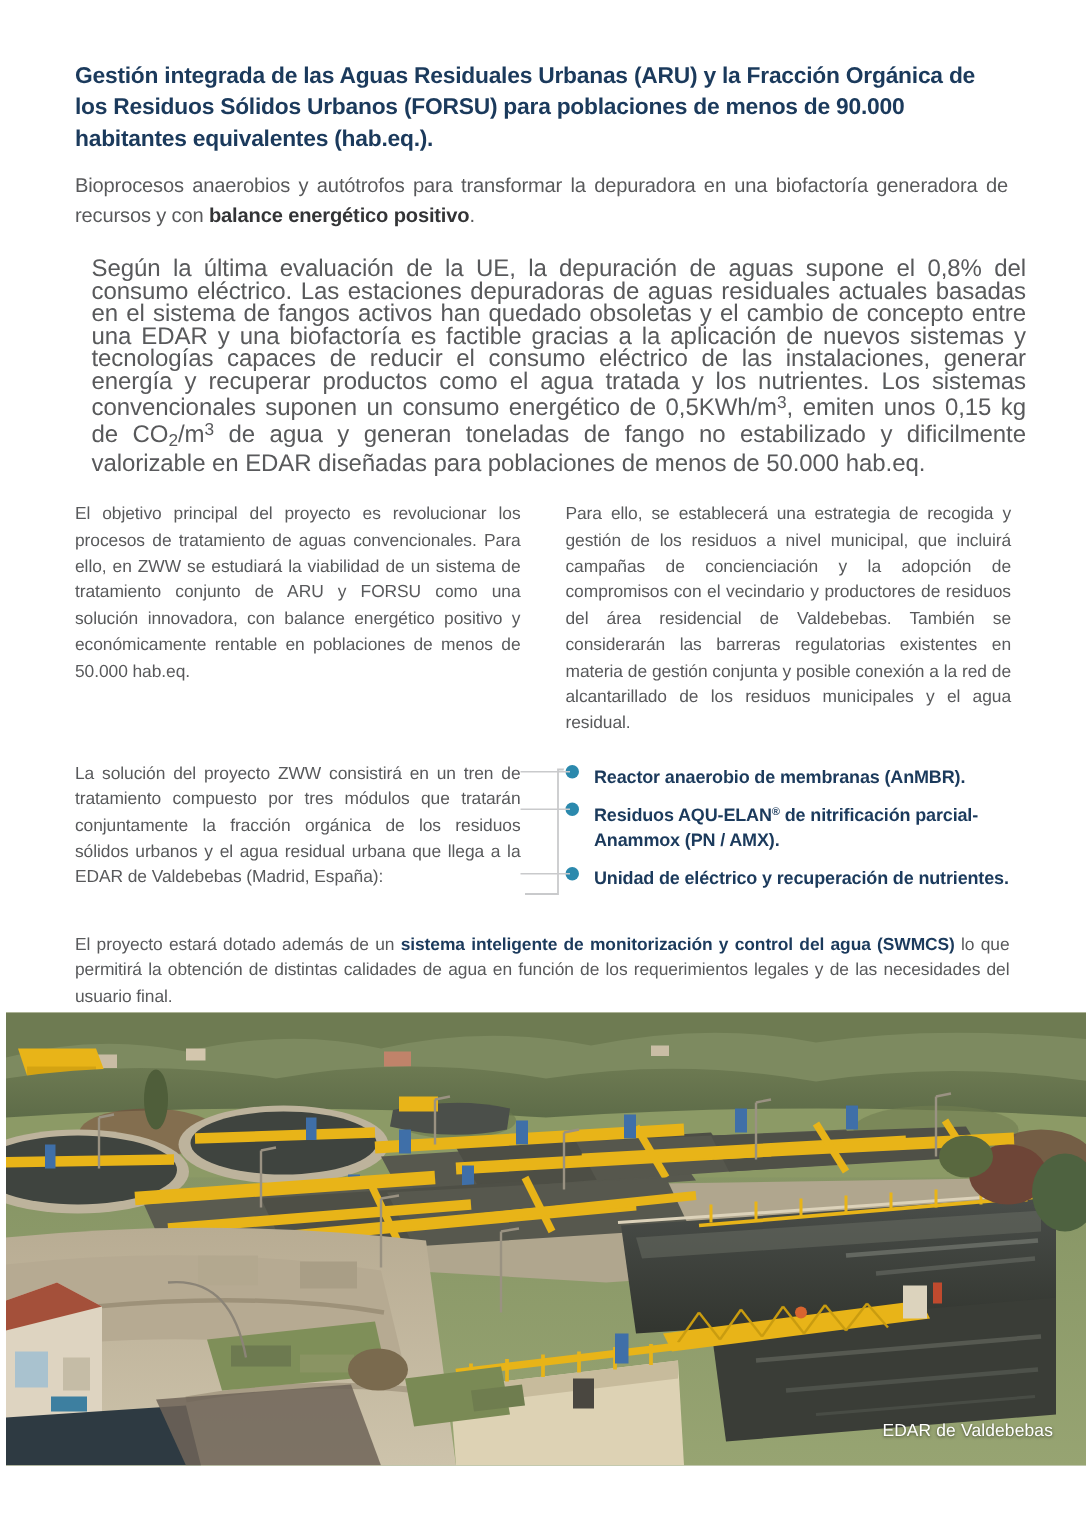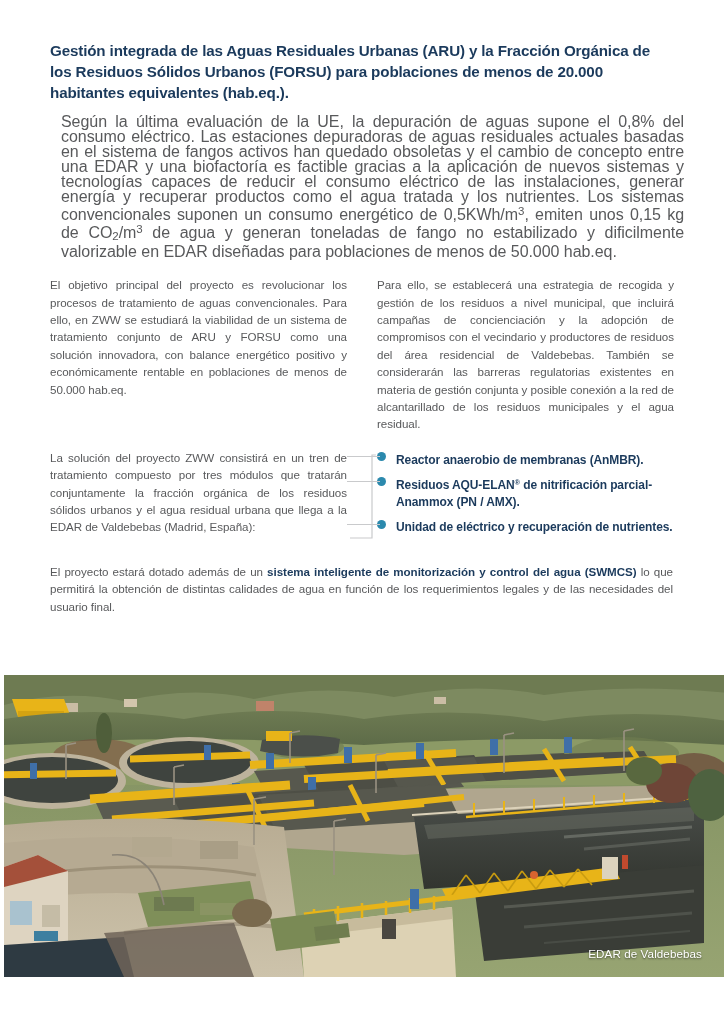--- a/index.html
+++ b/index.html
@@ -176,22 +176,23 @@
     letter-spacing: 0.1px;
   }
 </style>
 </head>
 <body>
 
 <div class="page">
 
   <div class="content">
 
-    <h1 class="title">Gestión integrada de las Aguas Residuales Urbanas (ARU) y la Fracción Orgánica de los Residuos Sólidos Urbanos (FORSU) para poblaciones de menos de 20.000 habitantes equivalentes (hab.eq.).</h1>
-
+    <h1 class="title">Gestión integrada de las Aguas Residuales Urbanas (ARU) y la Fracción Orgánica de los Residuos Sólidos Urbanos (FORSU) para poblaciones de menos de 90.000 habitantes equivalentes (hab.eq.).</h1>
+
+    <p class="lead"><span>Bioprocesos anaerobios y autótrofos para transformar la depuradora en una biofactoría generadora de recursos y con </span><b>balance energético positivo</b><span>.</span></p>
 
     <p class="body-para"><span>Según la última evaluación de la UE, la depuración de aguas supone el 0,8% del consumo eléctrico. Las estaciones depuradoras de aguas residuales actuales basadas en el sistema de fangos activos han quedado obsoletas y el cambio de concepto entre una EDAR y una biofactoría es factible gracias a la aplicación de nuevos sistemas y tecnologías capaces de reducir el consumo eléctrico de las instalaciones, generar energía y recuperar productos como el agua tratada y los nutrientes. Los sistemas convencionales suponen un consumo energético de 0,5KWh/m</span><sup>3</sup><span>, emiten unos 0,15 kg de CO</span><sub>2</sub><span>/m</span><sup>3</sup><span> de agua y generan toneladas de fango no estabilizado y dificilmente valorizable en EDAR diseñadas para poblaciones de menos de 50.000 hab.eq.</span></p>
 
     <div class="two-col">
       <div class="col">
         <p>El objetivo principal del proyecto es revolucionar los procesos de tratamiento de aguas convencionales. Para ello, en ZWW se estudiará la viabilidad de un sistema de tratamiento conjunto de ARU y FORSU como una solución innovadora, con balance energético positivo y económicamente rentable en poblaciones de menos de 50.000 hab.eq.</p>
       </div>
       <div class="col">
         <p>Para ello, se establecerá una estrategia de recogida y gestión de los residuos a nivel municipal, que incluirá campañas de concienciación y la adopción de compromisos con el vecindario y productores de residuos del área residencial de Valdebebas. También se considerarán las barreras regulatorias existentes en materia de gestión conjunta y posible conexión a la red de alcantarillado de los residuos municipales y el agua residual.</p>
       </div>

